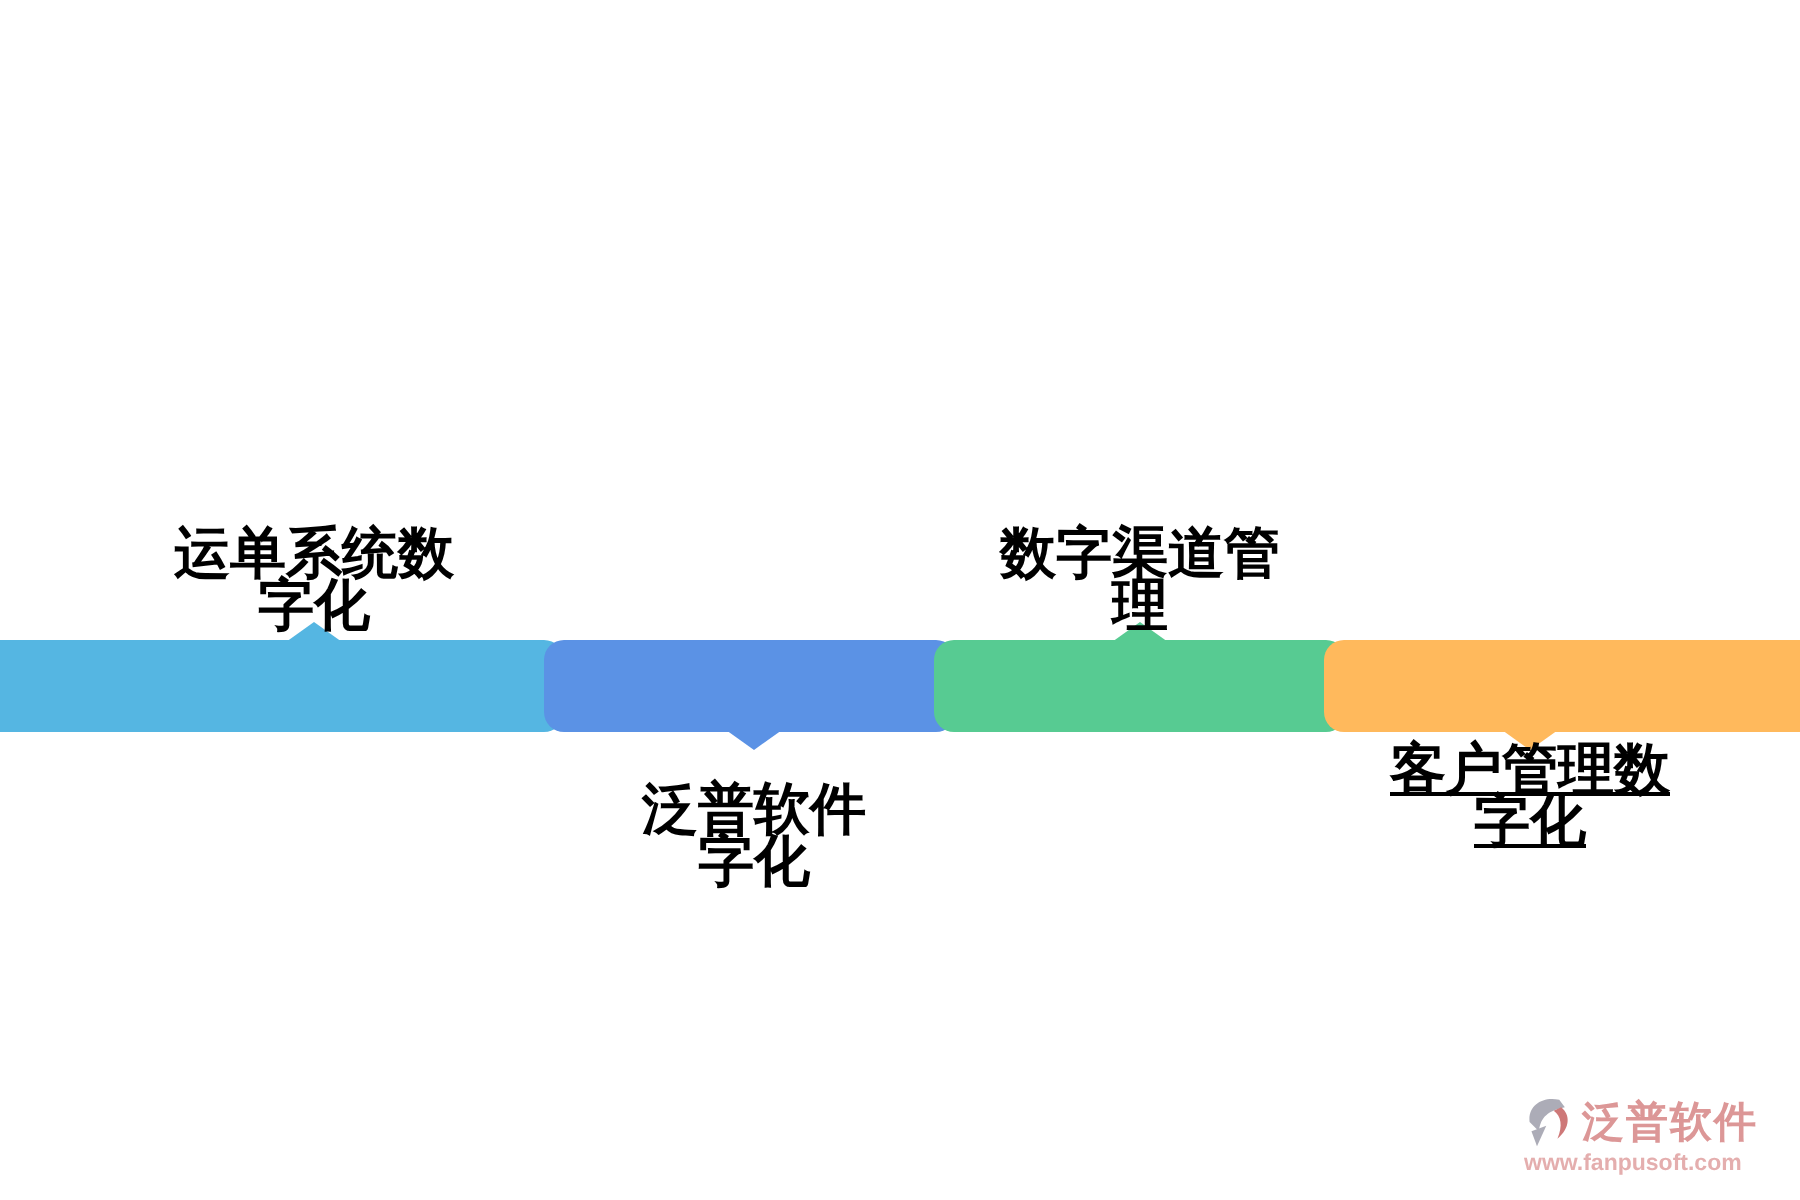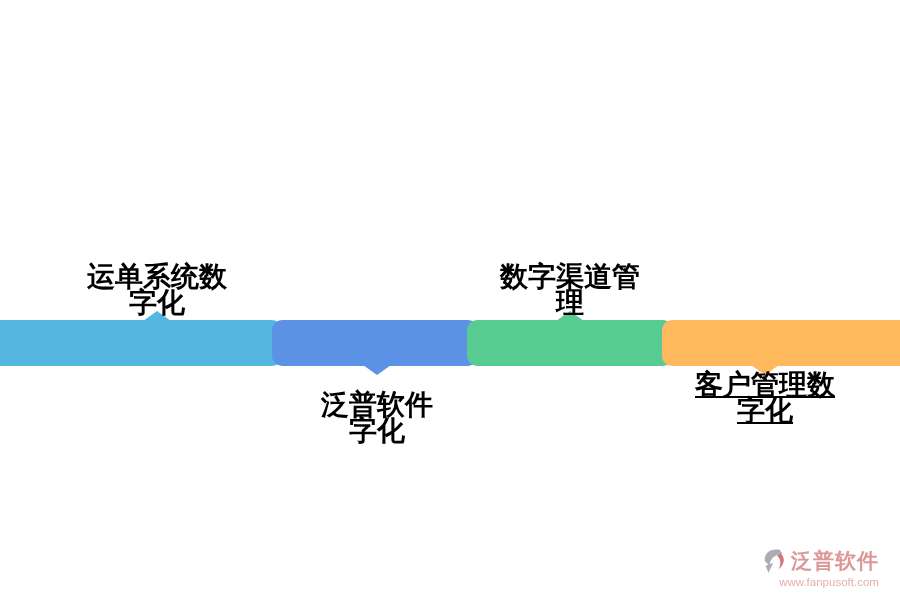--- a/index.html
+++ b/index.html
@@ -75,23 +75,23 @@
     display: flex; align-items: center; gap: 3px;
   }
   .watermark .brand {
     font-size: 21px;
     font-weight: bold;
     letter-spacing: 1px;
     white-space: nowrap;
   }
   .watermark .url {
     font-size: 11.5px;
-    font-weight: normal;
+    font-weight: bold;
     margin-top: 1px;
-    text-align: center;
+    text-align: left;
     white-space: nowrap;
   }
 </style>
 </head>
 <body>
 
 <div class="canvas">
 
   <div class="segment seg-pos-0" style="background-color: rgb(85, 182, 226);"></div>
   <div class="segment seg-pos-1" style="background-color: rgb(91, 146, 229);"></div>

